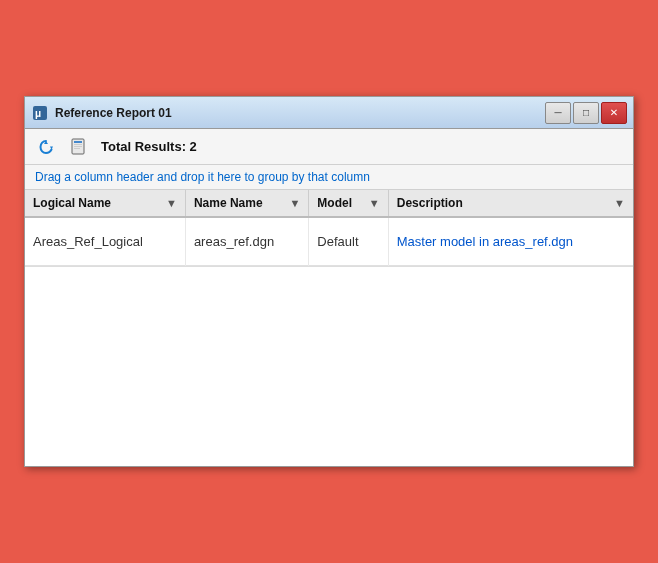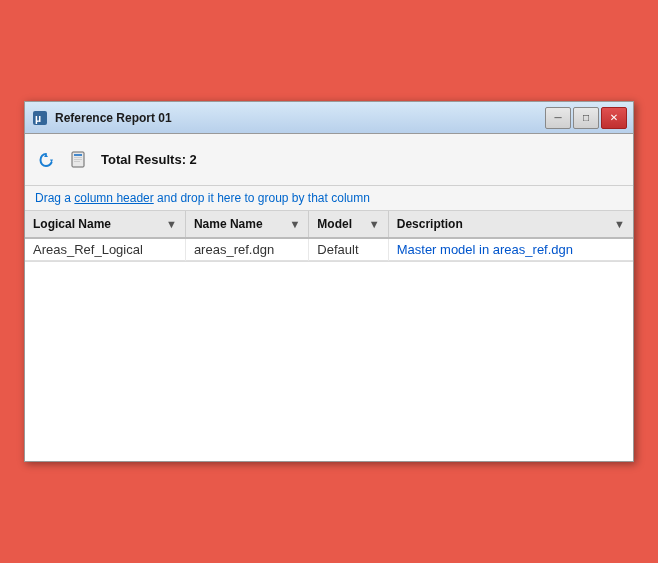--- a/index.html
+++ b/index.html
@@ -67,21 +67,21 @@
       color: white;
       border-color: #a02020;
     }
     .toolbar {
       background: #f5f5f5;
       border-bottom: 1px solid #d0d0d0;
       padding: 5px 8px;
       display: flex;
       align-items: center;
       gap: 8px;
-      height: 52px;
+      height: 36px;
       text-align: center;
     }
     .toolbar-icon-btn {
       width: 26px;
       height: 26px;
       display: flex;
       align-items: center;
       justify-content: center;
       border: 1px solid transparent;
       border-radius: 2px;
@@ -140,21 +140,21 @@
     tbody tr {
       border-bottom: 1px solid #e0e0e0;
     }
     tbody tr:nth-child(even) {
       background: #eef4ff;
     }
     tbody tr:nth-child(odd) {
       background: white;
     }
     td {
-      padding: 3px 8px;
+      padding: 16px 8px;
       color: #333;
       border-right: 1px solid #e8e8e8;
       white-space: nowrap;
       margin-left: 36px;
     }
     td:last-child {
       border-right: none;
     }
     td.blue-text {
       color: #0055cc;
@@ -199,21 +199,21 @@
         <rect x="4" y="3" width="8" height="2" fill="#4488cc"></rect>
         <rect x="4" y="6" width="8" height="1" fill="#ccc"></rect>
         <rect x="4" y="8" width="8" height="1" fill="#ccc"></rect>
         <rect x="4" y="10" width="6" height="1" fill="#ccc"></rect>
       </svg>
     </div>
     <span class="toolbar-label">Total Results: 2</span>
   </div>
 
   <div class="drag-hint">
-    <span>Drag a </span><span style="color:#0066cc;text-decoration:underline; cursor:pointer;">column header</span><span> and drop it here to group by that column</span>
+    <span>Drag a </span><span style="color:#0066cc;cursor:pointer;">column header</span><span> and drop it here to group by that column</span>
   </div>
 
   <div class="table-container">
     <table>
       <thead>
         <tr>
           <th>
             <div class="th-inner">
               <span>Logical Name</span>
               <span class="filter-icon">▼</span>

